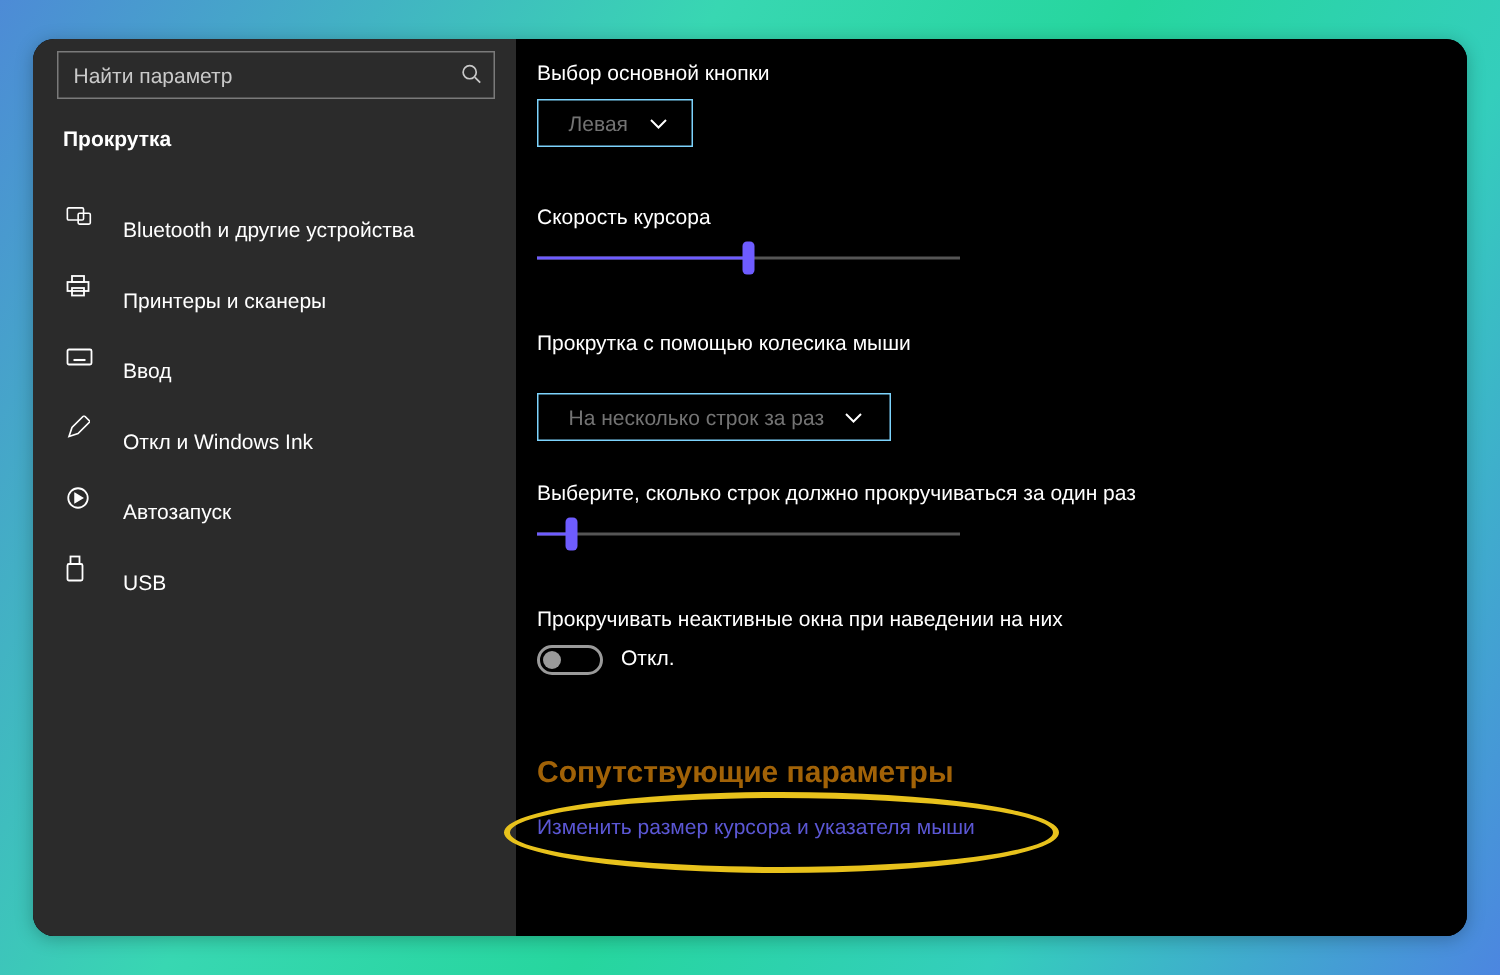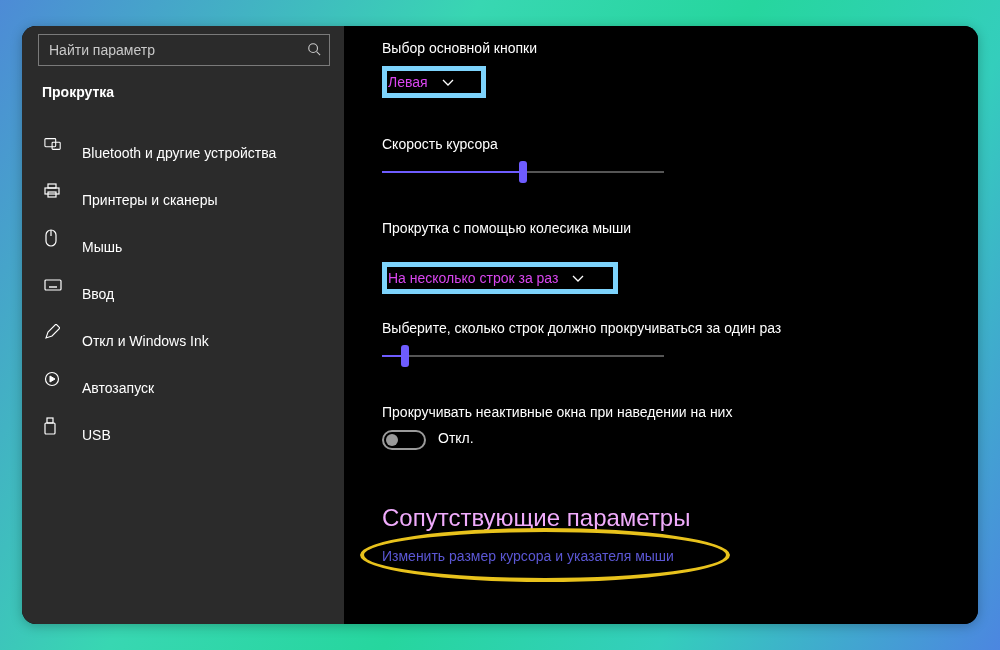--- a/index.html
+++ b/index.html
@@ -9,21 +9,20 @@
     background: linear-gradient(120deg,#4d8bd6 0%,#38d7b2 35%,#26d69e 55%,#34cebc 75%,#4c86e0 100%);
     padding: 26px 22px;
   }
   .window {
     width: 956px; height: 598px;
     background: #000;
     border-radius: 14px;
     display: flex;
     overflow: hidden;
     box-shadow: 0 2px 12px rgba(0,0,0,.25);
-    gap: 24px;
   }
   .sidebar {
     width: 322px; height: 100%;
     background: #2b2b2b;
     padding: 8px 0 0 2px;
   }
   .search {
     margin: 0 14px 18px 14px;
     border: 1px solid #7a7a7a;
     height: 32px;
@@ -55,24 +54,24 @@
   .main {
     flex: 1; height: 100%;
     background: #000;
     color: #fff;
     padding: 14px 0 0 14px;
     font-size: 14px;
     position: relative;
   }
   .section-label { font-size: 14px; color: #fff; margin-bottom: 10px; }
   .dropdown {
-    border: 5px solid #7dd3fc; height: 32px;
+    border: 1px solid #7dd3fc; height: 32px;
     display: inline-flex; align-items: center;
-    padding: 0 12px 0 1px;
-    font-size: 14px; color: #d946ef;
+    padding: 0 12px 0 20px;
+    font-size: 14px; color: #737373;
     cursor: pointer; user-select: none;
   }
   .dropdown .chev { margin-left: 14px; }
   .gap-38 { height: 38px; }
   .gap-26 { height: 26px; }
   .gap-60 { height: 54px; }
 
   .slider {
     width: 282px; height: 20px; position: relative;
   }
@@ -95,21 +94,21 @@
   .toggle-switch {
     width: 44px; height: 20px; border: 2px solid #9a9a9a; border-radius: 12px;
     position: relative; cursor:pointer;
   }
   .toggle-knob {
     position:absolute; left:2px; top:2px; width:12px; height:12px;
     background:#9a9a9a; border-radius:50%;
   }
   .toggle-lbl { margin-left: 12px; color:#fff; font-size:14px; }
 
-  .related-heading { font-size: 24px; font-weight:400; color:#f0abfc; }
+  .related-heading { font-size: 20px; font-weight:700; color:#a16207; }
   .link { color:#5b57d4; font-size:14px; cursor:pointer; display:inline-block; }
   .link2 { margin-top: 18px; }
 
   .highlight-ellipse {
     position:absolute;
     border: 4px solid #e8c21c;
     border-radius: 50% / 50%;
     pointer-events:none;
   }
 </style>
@@ -142,29 +141,20 @@
       </div>
       <div class="nav-item">
         <span class="ic">
             <svg width="16" height="16" viewBox="0 0 16 16">
               <rect x="4" y="1" width="8" height="4" stroke-width="1.2"></rect>
               <rect x="1" y="5" width="14" height="6" stroke-width="1.2"></rect>
               <rect x="4" y="9" width="8" height="5" stroke-width="1.2"></rect>
             </svg>
           </span>
         <span class="lbl">Принтеры и сканеры</span>
-      </div>
-      <div class="nav-item">
-        <span class="ic">
-            <svg width="14" height="18" viewBox="0 0 14 18">
-              <rect x="2" y="1" width="10" height="16" rx="5" stroke-width="1.2"></rect>
-              <line x1="7" y1="1" x2="7" y2="7" stroke-width="1.2"></line>
-            </svg>
-          </span>
-        <span class="lbl">Мышь</span>
       </div>
       <div class="nav-item">
         <span class="ic">
             <svg width="18" height="12" viewBox="0 0 18 12">
               <rect x="1" y="1" width="16" height="10" rx="1" stroke-width="1.2"></rect>
               <line x1="4" y1="4" x2="4" y2="4" stroke-width="2"></line>
               <line x1="7" y1="4" x2="7" y2="4" stroke-width="2"></line>
               <line x1="10" y1="4" x2="10" y2="4" stroke-width="2"></line>
               <line x1="13" y1="4" x2="13" y2="4" stroke-width="2"></line>
               <line x1="5" y1="8" x2="13" y2="8" stroke-width="1.4"></line>

